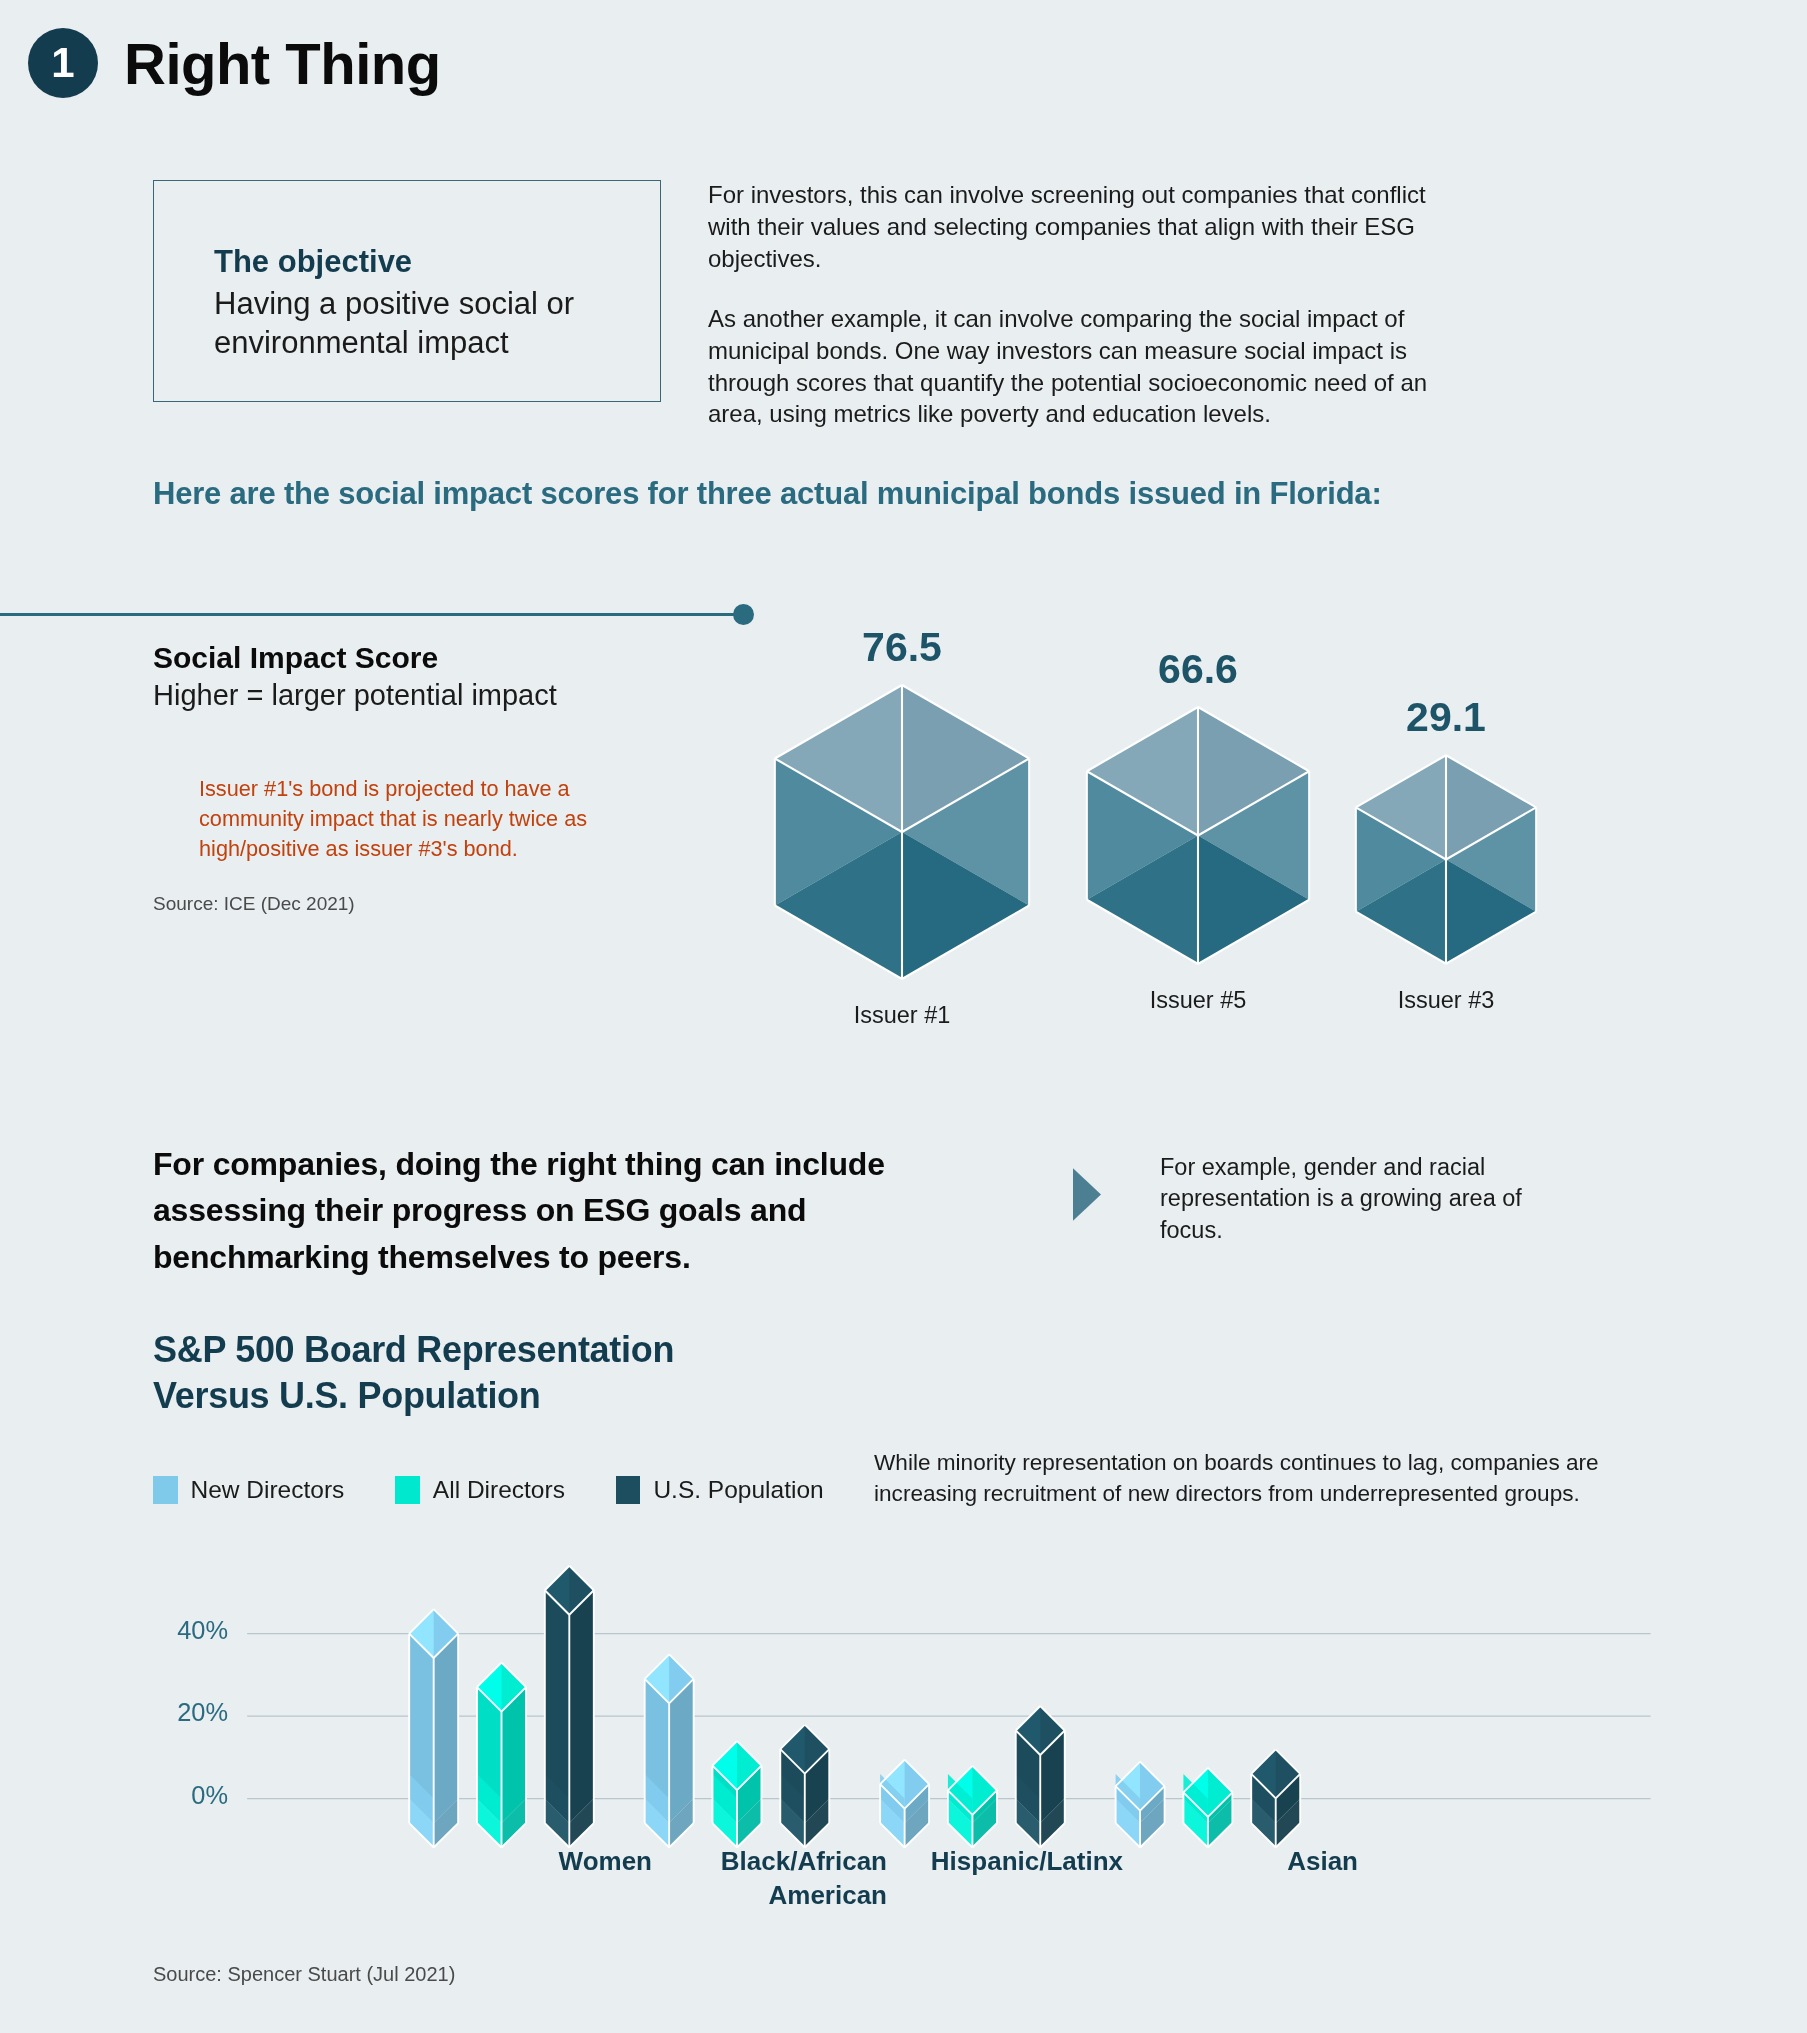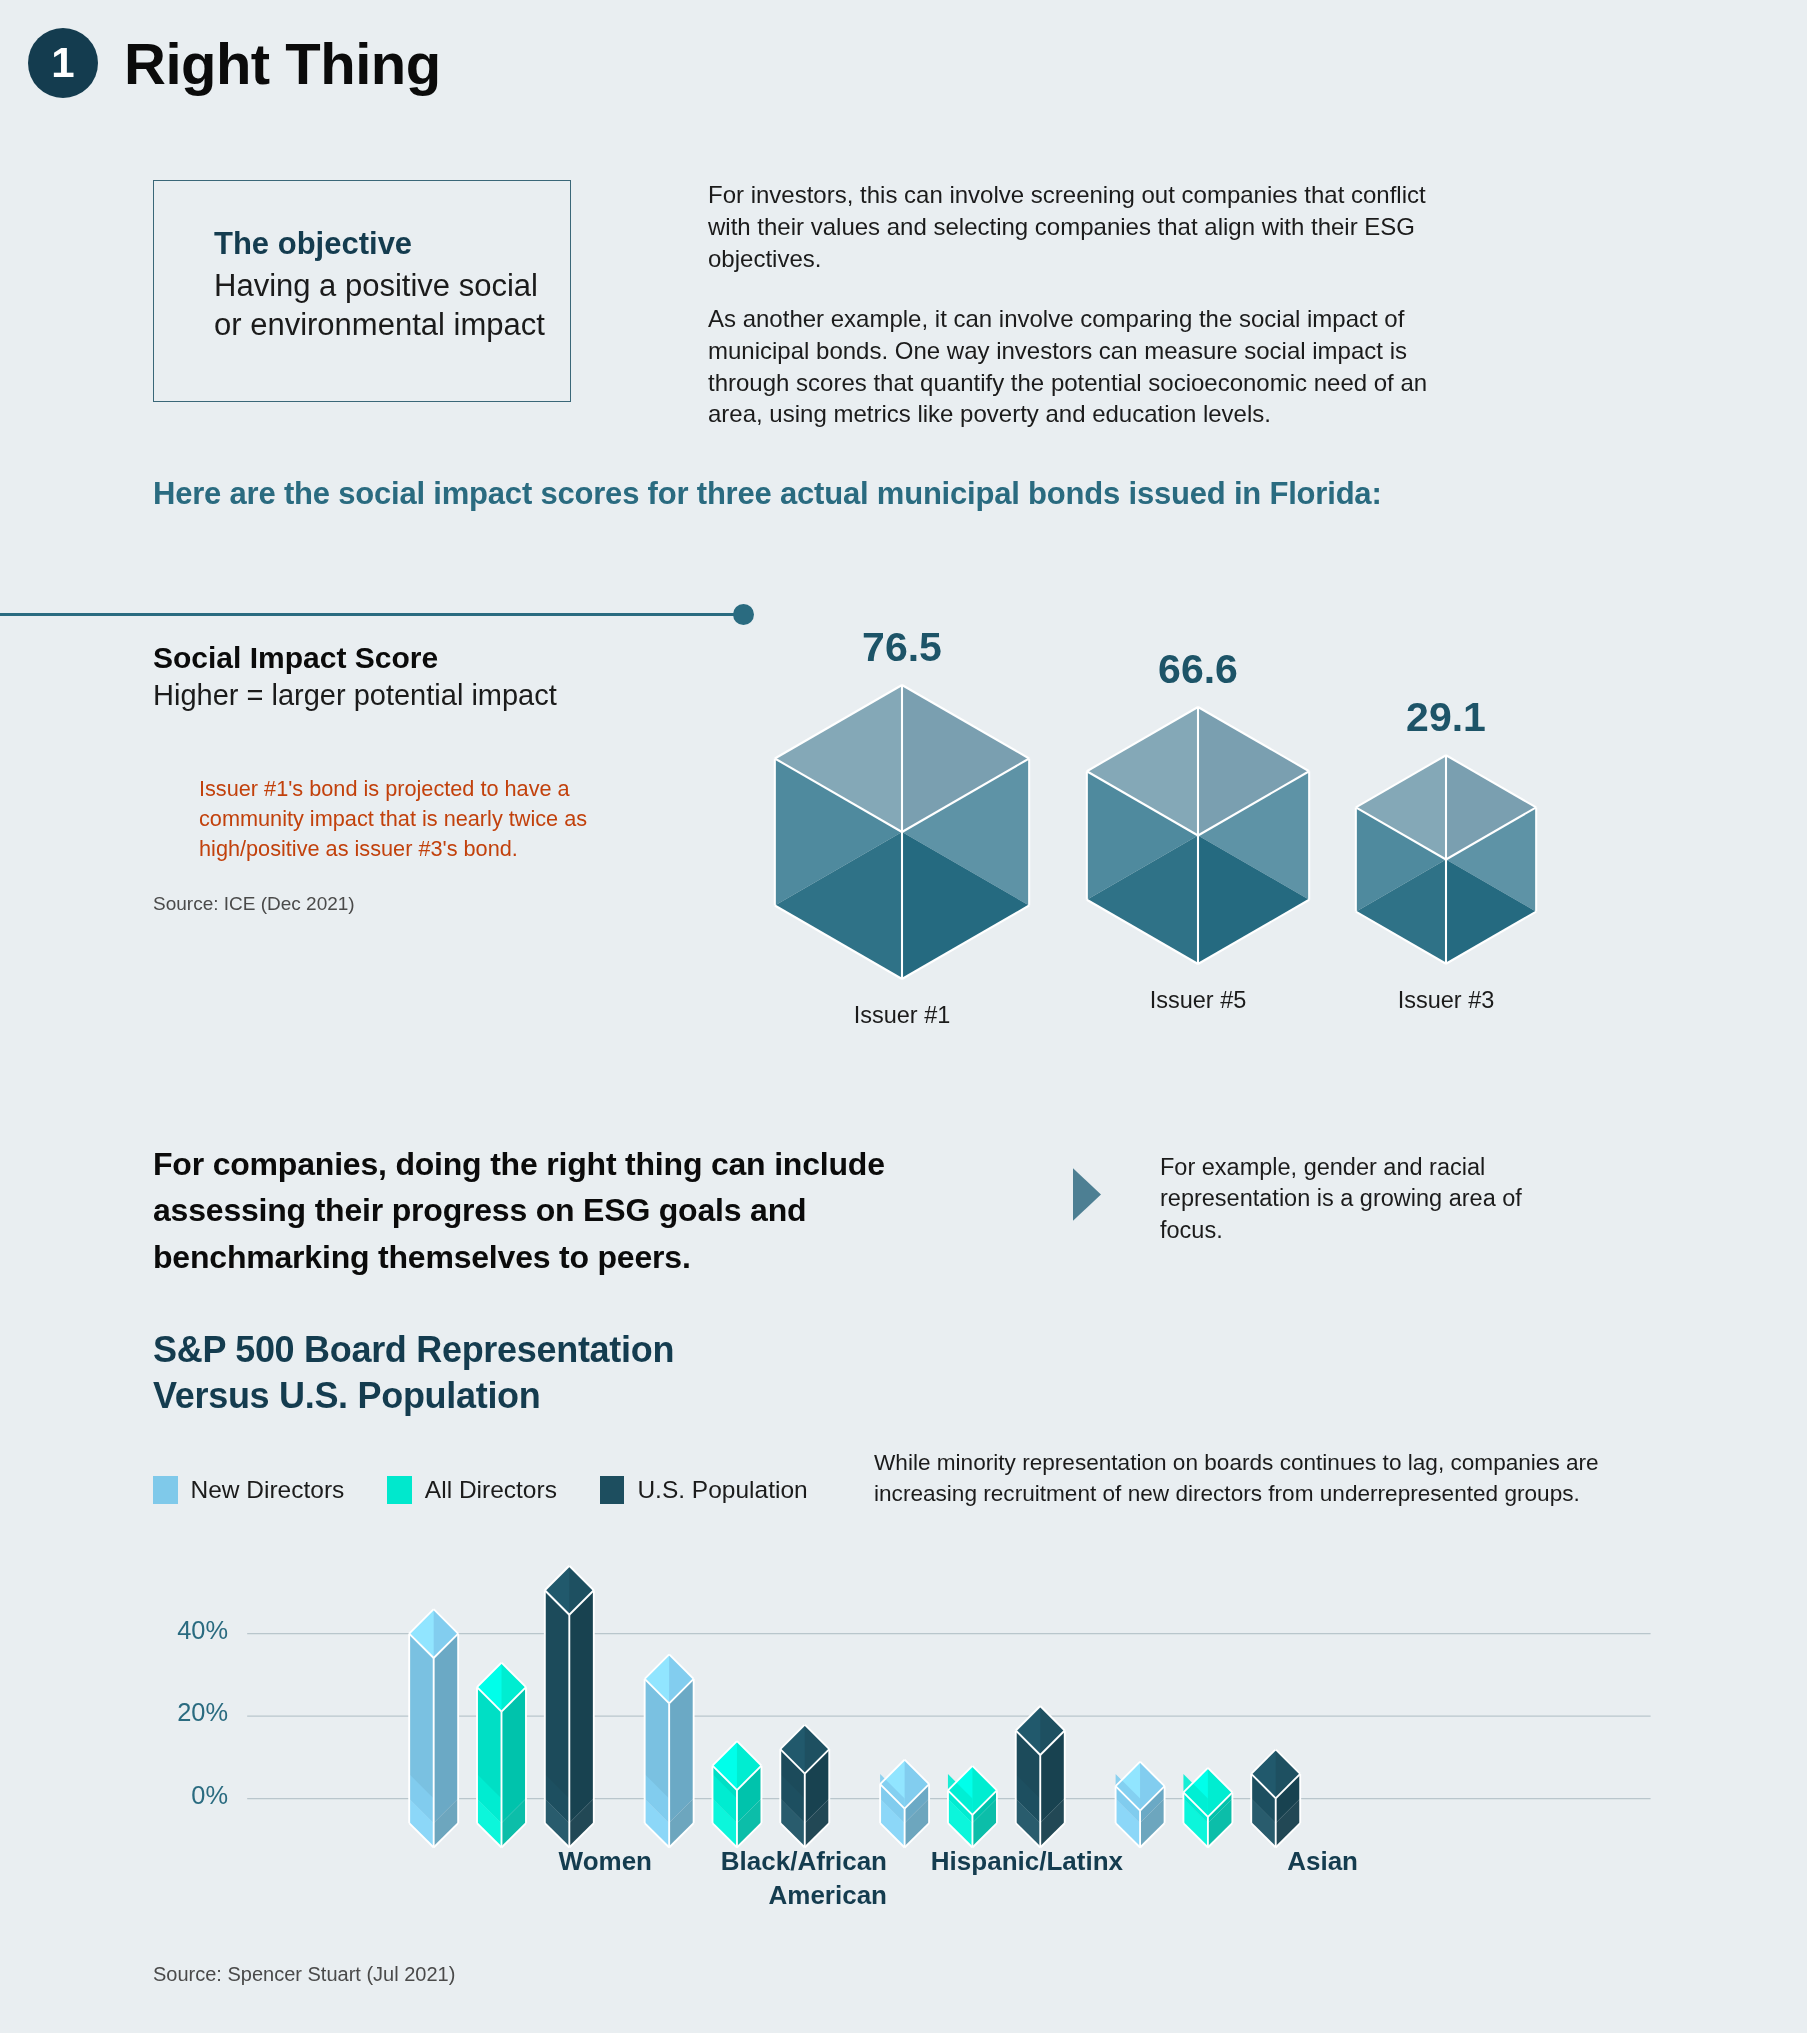--- a/index.html
+++ b/index.html
@@ -18,23 +18,23 @@
   .numbadge{
     width:70px;height:70px;border-radius:50%;
     background:#143c4f;color:#fff;
     display:flex;align-items:center;justify-content:center;
     font-size:42px;font-weight:bold;line-height:1;
   }
   .title{font-size:58px;font-weight:bold;letter-spacing:-0.5px;color:#0b0b0b;}
 
   
   .objbox{
-    position:absolute;left:153px;top:180px;width:418px;height:222px;
+    position:absolute;left:153px;top:180px;width:508px;height:222px;
     border:1.9px solid #3a6778;box-sizing:border-box;
-    padding:45px 0 0 60px;
+    padding:63px 0 0 60px;
   }
   .objbox .oh{font-size:31px;font-weight:bold;color:#143c4f;margin-bottom:3.8px;}
   .objbox .ob{font-size:31px;color:#1b1b1b;line-height:1.28;font-weight:400;}
 
   
   .intro{position:absolute;left:708px;top:179px;width:734px;font-size:24px;line-height:1.33;color:#1b1b1b;}
   .intro p{margin:0 0 28px 0;}
 
   
   .tealhead{
@@ -75,21 +75,21 @@
   .arrow{position:absolute;left:1073px;top:1168px;width:28px;height:53px;}
   .sidetext{position:absolute;left:1160px;top:1152px;width:377px;font-size:23.5px;line-height:1.33;color:#1b1b1b;}
 
   
   .charttitle{
     position:absolute;left:153px;top:1327px;width:678px;
     font-size:36px;font-weight:bold;color:#143c4f;line-height:1.28;letter-spacing:-0.3px;
   }
 
   
-  .legend{position:absolute;left:153px;top:1476px;display:flex;align-items:center;gap:0;}
+  .legend{position:absolute;left:153px;top:1476px;display:flex;align-items:center;gap:8px;}
   .legitem{display:flex;align-items:center;margin-right:43px;}
   .swatch{width:24.5px;height:28px;margin-right:13px;display:block;}
   .legtxt{font-size:24.5px;color:#1b1b1b;white-space:nowrap;}
 
   
   .chartnote{position:absolute;left:874px;top:1447px;width:791px;font-size:22.6px;line-height:1.38;color:#1b1b1b;}
 
   
   .chart{position:absolute;left:153px;top:1563px;width:1507px;height:330px;}
   .chartsvg{display:block;}

